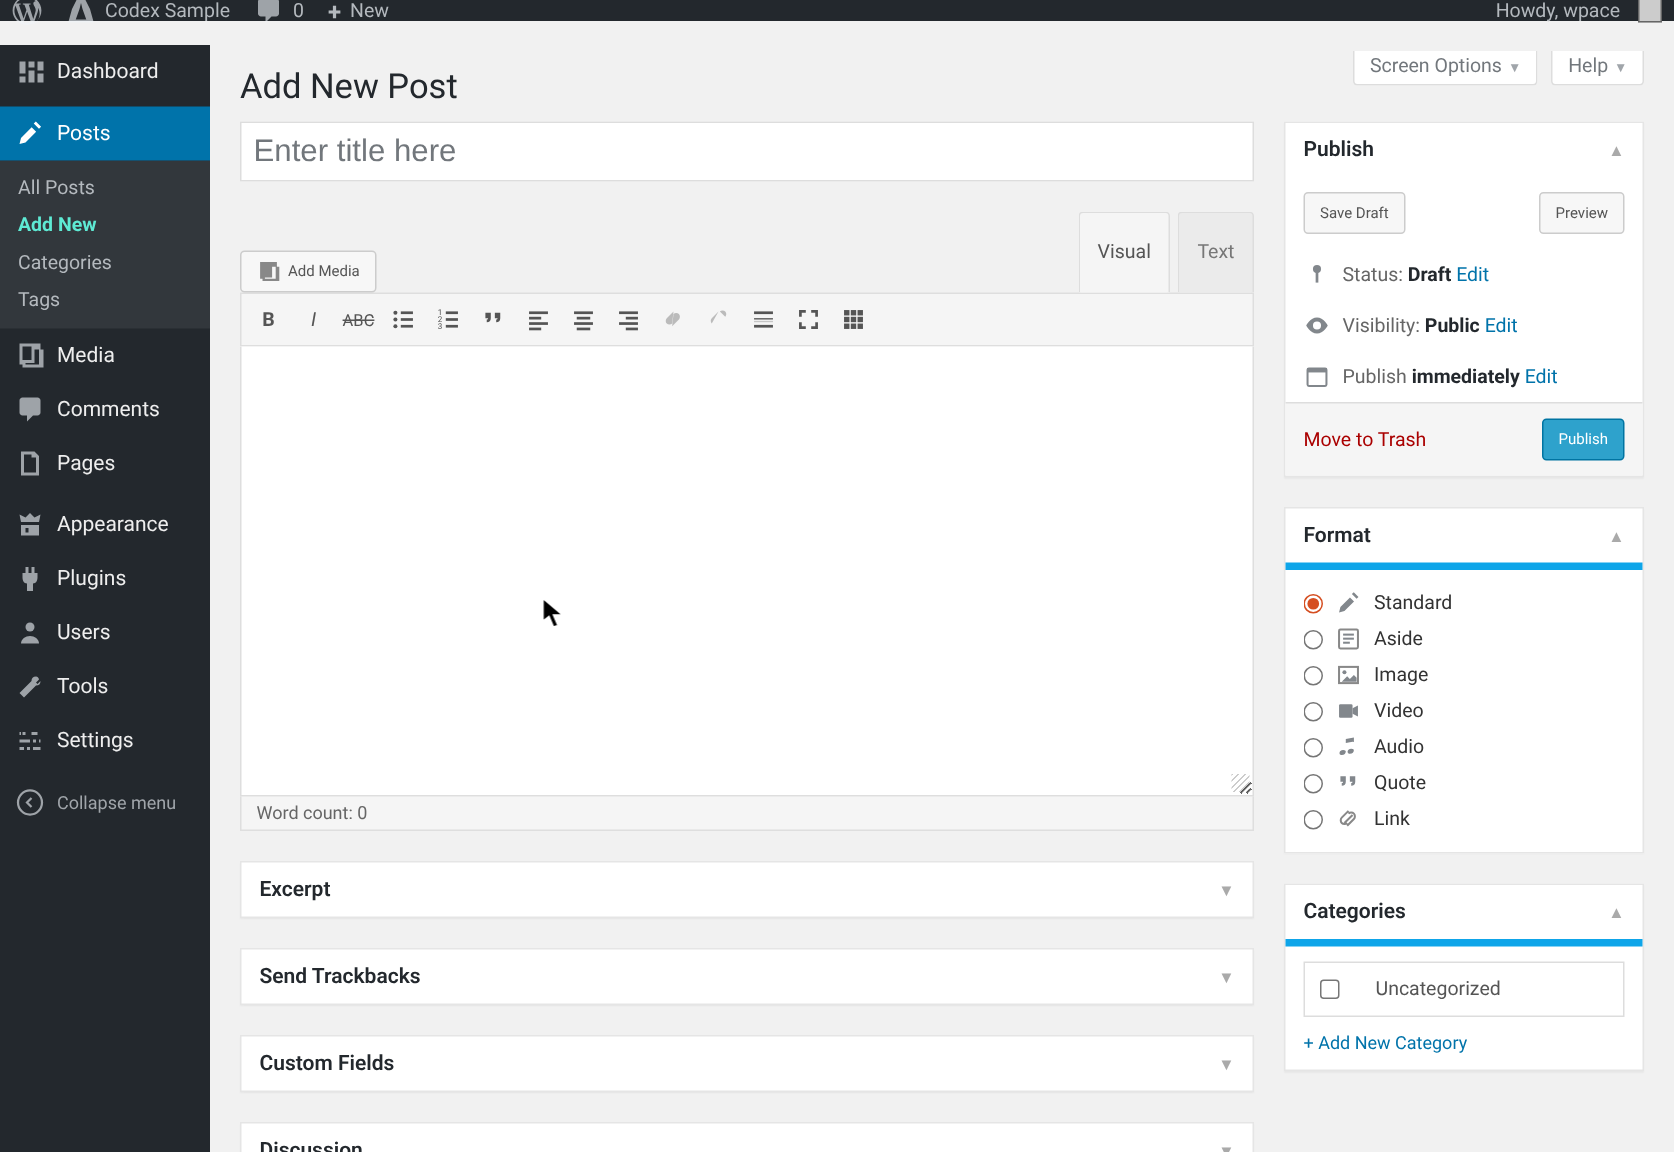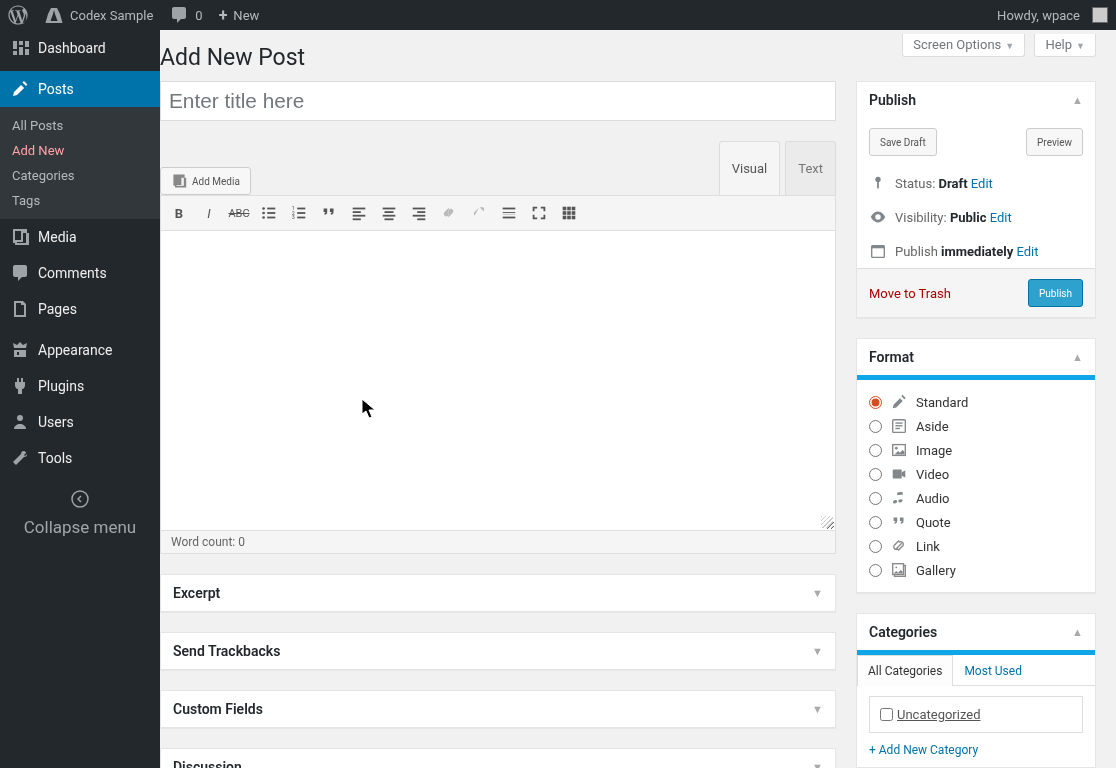--- a/index.html
+++ b/index.html
@@ -1,34 +1,34 @@
 <!DOCTYPE html>
 <html><head>
 <meta charset="utf-8">
 <style>
 * { box-sizing: border-box; margin: 0; padding: 0; }
 body { font-family: -apple-system, BlinkMacSystemFont, "Segoe UI", Roboto, "Helvetica Neue", Arial, sans-serif; font-size: 13px; color: #333; background: #f1f1f1; width: 1116px; height: 768px; overflow: hidden; position: relative; }
 a { text-decoration: none; }
 
 
-#wpadminbar { position: absolute; top:0; left:0; right:0; height: 30px; background: #23282d; color: #eee; display:flex; justify-content:space-between; z-index:100; font-size:13px;}
+#wpadminbar { position: absolute; top:0; left:0; right:0; height: 14px; background: #23282d; color: #eee; display:flex; justify-content:space-between; z-index:100; font-size:13px;}
 #wpadminbar .left, #wpadminbar .right { display:flex; align-items:center; height:100%; }
 #wpadminbar .item { display:flex; align-items:center; padding:0 8px; height:100%; color:#b4b9be; cursor:pointer; gap:6px;}
 #wpadminbar .avatar { width:16px; height:16px; background:#ccc; margin-left:6px; border:1px solid #666;}
 
 
-#adminmenu { position:absolute; top:30px; left:0; width:160px; bottom:0; background:#23282d; color:#eee; }
+#adminmenu { position:absolute; top:30px; left:0; width:140px; bottom:0; background:#23282d; color:#eee; }
 #adminmenu .menu-item { display:flex; align-items:center; padding:8px 8px 8px 10px; color:#eee; cursor:pointer; gap:8px; font-size:14px;}
 #adminmenu .menu-item.current { background:#0073aa; color:#fff; position:relative;}
 #adminmenu .menu-item.current::after{content:"";position:absolute;right:-8px;top:50%;margin-top:-8px;border:8px solid transparent;border-right-color:#f1f1f1;}
 #adminmenu .submenu { background:#32373c; padding:6px 0;}
 #adminmenu .submenu .sub { padding:5px 12px; color:#b4b9be; cursor:pointer; font-size:13px;}
-#adminmenu .submenu .sub.current { color:#fca5a5; font-weight:400;}
+#adminmenu .submenu .sub.current { color:#5eead4; font-weight:700;}
 #adminmenu .separator { height:5px; }
-#adminmenu .collapse { display:flex; align-items:center; padding:8px 10px; color:#a0a5aa; cursor:pointer; gap:8px; font-size:17px;flex-direction:column;}
+#adminmenu .collapse { display:flex; align-items:center; padding:8px 10px; color:#a0a5aa; cursor:pointer; gap:8px; font-size:12px;}
 .micon { width:20px; height:20px; display:inline-flex; align-items:center; justify-content:center; color:rgba(240,245,250,.6); fill:currentColor;}
 .menu-item.current .micon{color:#fff;}
 
 
 #wpbody { position:absolute; top:30px; left:140px; right:0; bottom:0; overflow-y:auto; padding: 0 20px 40px 20px;}
 #screen-meta { float:right; margin-top:4px;}
 .screen-btn { display:inline-block; background:#fff; border:1px solid #ddd; border-top:none; padding:3px 10px 4px 10px; margin-left:6px; color:#72777c; cursor:pointer; font-size:13px; border-radius:0 0 3px 3px;}
 .screen-btn .tri { font-size:9px; margin-left:4px; color:#a0a5aa;}
 h1.page-title { font-size:23px; font-weight:400; padding:14px 0 10px 0; color:#23282d; }
 #poststuff { display:flex; gap:20px; }
@@ -75,21 +75,21 @@
 
 .format-row{display:flex;align-items:center;gap:8px;padding:3px 0;cursor:pointer;}
 .format-row input[type=radio]{accent-color:#d54e21;}
 .format-row .ficon{width:18px;height:18px;fill:#82878c;}
 
 
 .cat-tabs{display:flex;border-bottom:1px solid #ddd;margin:-10px -12px 10px -12px;}
 .cat-tab{padding:8px 10px;border:1px solid transparent;border-bottom:none;margin-bottom:-1px;cursor:pointer;color:#0073aa;font-size:12px;}
 .cat-tab.active{border-color:#ddd;background:#fdfdfd;color:#333;}
 .cat-panel{border:1px solid #ddd;padding:10px;max-height:120px;overflow:auto;}
-.cat-panel label{display:flex;gap:4px;color:#555;text-decoration:underline;}
+.cat-panel label{display:flex;gap:24px;color:#555;}
 .add-cat{color:#0073aa;cursor:pointer;display:inline-block;margin-top:10px;font-size:12px;}
 
 
 .mouse-cursor{position:absolute;left:361px;top:398px;width:16px;height:22px;z-index:9999;pointer-events:none;}
 .mouse-cursor svg{fill:#000;stroke:#fff;stroke-width:1;}
 
 
 #wpbody::-webkit-scrollbar{width:12px;}
 #wpbody::-webkit-scrollbar-track{background:#f1f1f1;}
 #wpbody::-webkit-scrollbar-thumb{background:#c1c1c1;border-radius:6px;}
@@ -185,20 +185,26 @@
         <circle cx="10" cy="6" r="3"></circle>
         <path d="M4 17c0-3 3-5 6-5s6 2 6 5H4z"></path>
       </svg>
       <span>Users</span>
     </div>
   <div class="menu-item">
       <svg class="micon" viewBox="0 0 20 20">
         <path d="M14 3c-2 0-3 1-3 3l-8 8 3 3 8-8c2 0 3-1 3-3l-2 2-1-1 2-2c0-1-1-2-2-2z"></path>
       </svg>
       <span>Tools</span>
+    </div>
+  <div class="menu-item">
+      <svg class="micon" viewBox="0 0 20 20">
+        <path d="M5 4h2v2H5zm6 0h4v2h-4zM3 4h1v2H3zm0 5h7v2H3zm9 0h2v2h-2zm4 0h1v2h-1zM3 14h3v2H3zm5 0h2v2H8zm4 0h5v2h-5z"></path>
+      </svg>
+      <span>Settings</span>
     </div>
   <div class="separator"></div>
   <div class="collapse">
       <svg class="micon" viewBox="0 0 20 20">
         <circle cx="10" cy="10" r="8" fill="none" stroke="currentColor" stroke-width="1.5"></circle>
         <path d="M11 7l-3 3 3 3" fill="none" stroke="currentColor" stroke-width="1.5"></path>
       </svg>
       <span>Collapse menu</span>
     </div>
 </div>
@@ -452,43 +458,29 @@
               </svg>
               <span>Quote</span>
             </label>
             <label class="format-row">
               <input type="radio" name="fmt" style="">
               <svg class="ficon" viewBox="0 0 20 20">
                 <path d="M7 13l6-6m-3-3l-5 5c-1 1-1 3 0 4s3 1 4 0m1-7c1-1 3-1 4 0s1 3 0 4l-5 5" fill="none" stroke="#888" stroke-width="1.5"></path>
               </svg>
               <span>Link</span>
             </label>
-            <label class="format-row">
-              <input type="radio" name="fmt" style="">
-              <svg class="ficon" viewBox="0 0 20 20">
-                <rect x="5" y="5" width="12" height="12" fill="none" stroke="#888" stroke-width="1.5"></rect>
-                <rect x="3" y="3" width="12" height="12" fill="#fff" stroke="#888" stroke-width="1.5"></rect>
-                <circle cx="7" cy="7" r="1"></circle>
-                <path d="M4 14l3-3 2 2 3-3 2 2v2z"></path>
-              </svg>
-              <span>Gallery</span>
-            </label>
           </div>
       </div>
 
       <div class="postbox">
         <div class="hndle">
             <span>Categories</span>
             <span class="toggle-ind">▲</span>
           </div>
         <div class="inside">
-          <div class="cat-tabs">
-            <div class="cat-tab active">All Categories</div>
-            <div class="cat-tab">Most Used</div>
-          </div>
           <div class="cat-panel">
             <label>
                 <input type="checkbox" style="">
                 <span>Uncategorized</span>
               </label>
           </div>
           <a class="add-cat">+ Add New Category</a>
         </div>
       </div>
 

